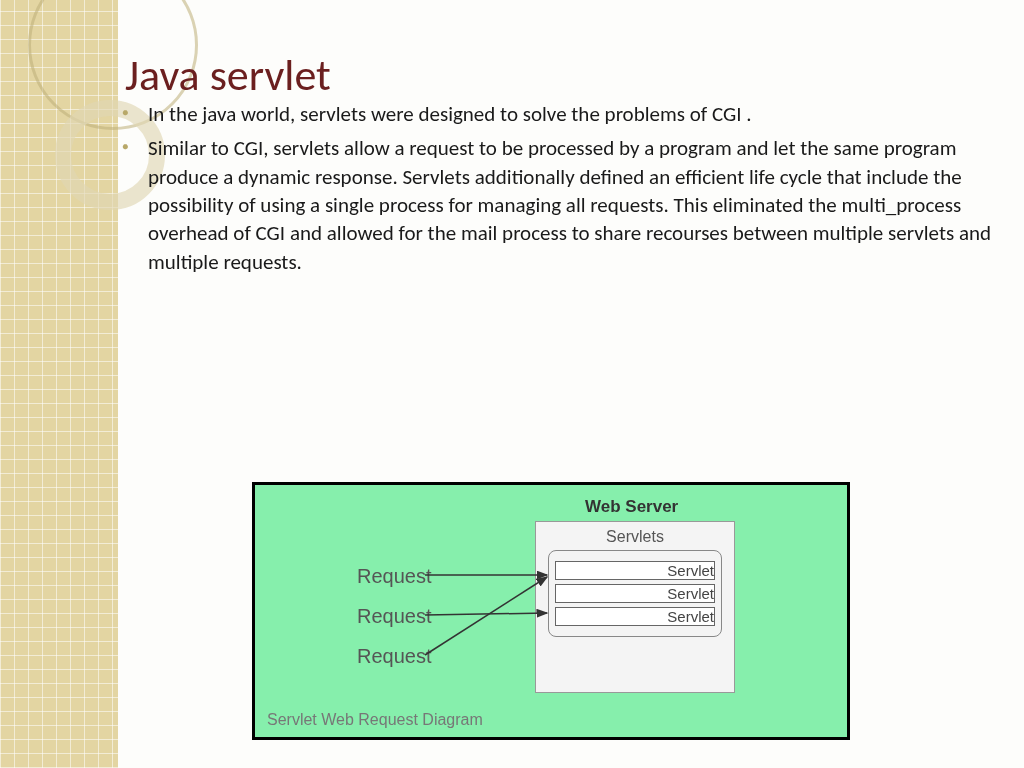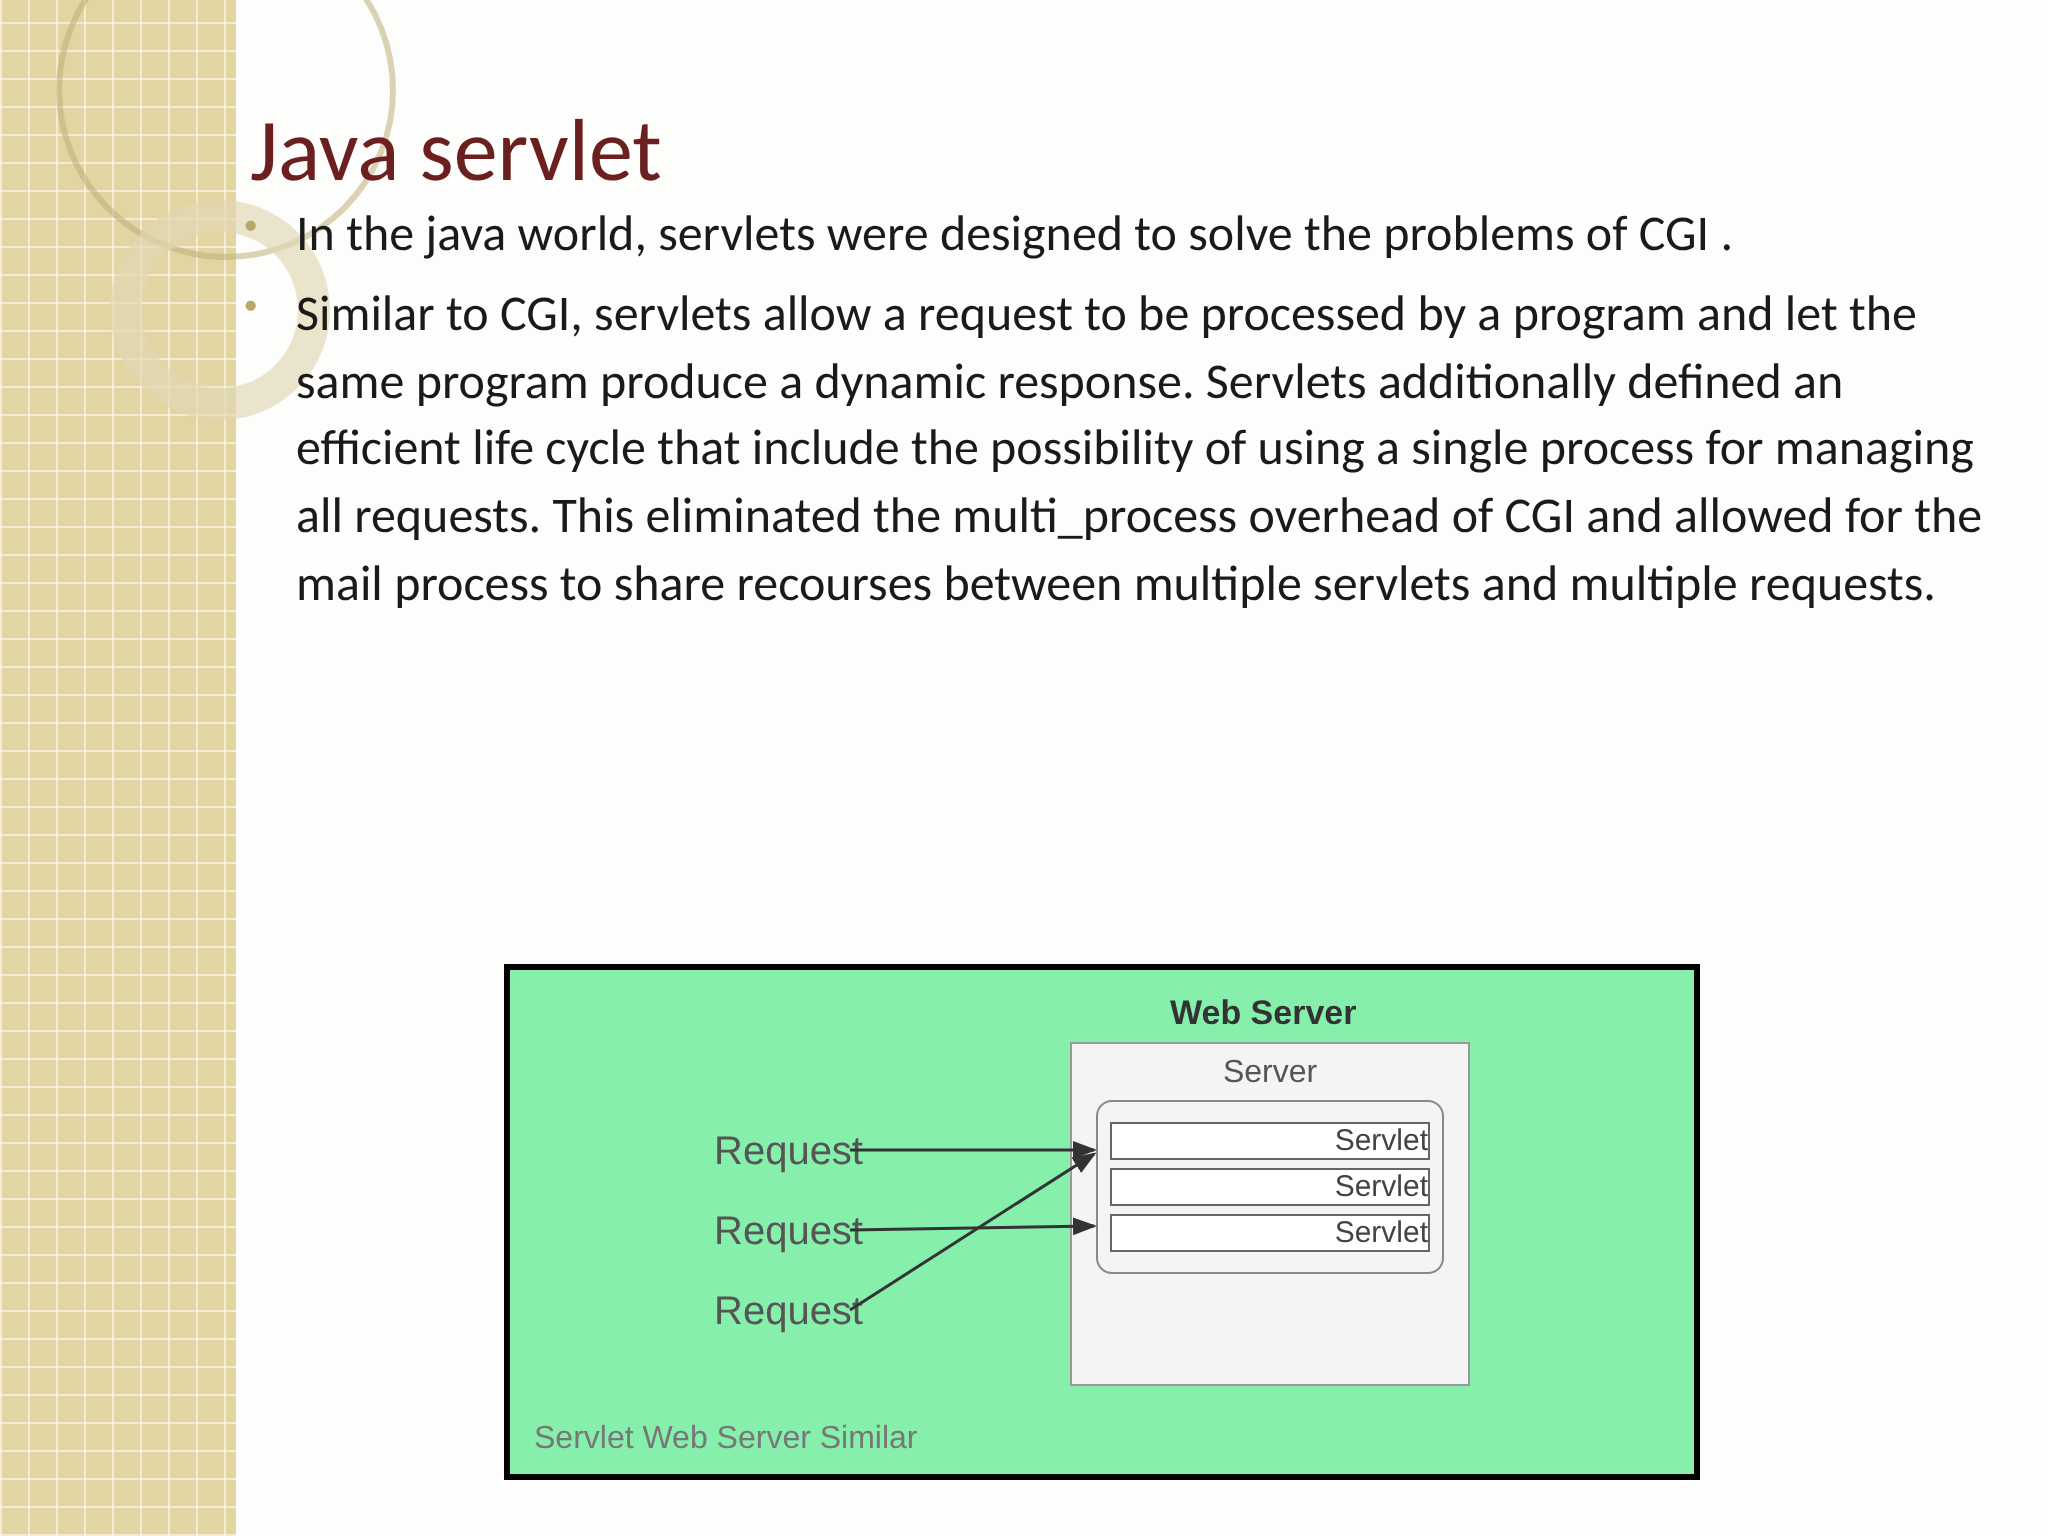--- a/index.html
+++ b/index.html
@@ -43,21 +43,21 @@
     font-size: 44px;
     color: #6b1f1f;
     font-weight: 400;
     margin-top: 20px;
   }
   
   .body {
     position: absolute;
     left: 120px; top: 100px;
     width: 880px;
-    font-size: 25px;
+    font-size: 21px;
     color: #1a1a1a;
     line-height: 1.35;
   }
   .body ul { list-style: none; }
   .body li { position: relative; padding-left: 28px; margin-bottom: 6px; }
   .body li::before {
     content: "●";
     position: absolute;
     left: 2px; top: 6px;
     font-size: 11px;
@@ -146,21 +146,21 @@
     <ul>
       <li>In the java world, servlets were designed to solve the problems of CGI .</li>
       <li>Similar to CGI, servlets allow a request to be processed by a program and let the same program produce a dynamic response. Servlets additionally defined an efficient life cycle that include the possibility of using a single process for managing all requests. This eliminated the multi_process overhead of CGI and allowed for the mail process to share recourses between multiple servlets and multiple requests.</li>
     </ul>
   </div>
 
   <div class="diagram">
     <div class="diagram-title">Web Server</div>
 
     <div class="process-box">
-      <div class="process-label">Server</div>
+      <div class="process-label">Servlets</div>
       <div class="servlet-stack">
         <div class="servlet-box">Servlet</div>
         <div class="servlet-box">Servlet</div>
         <div class="servlet-box">Servlet</div>
       </div>
     </div>
 
     <div class="request-label" style="left:102px; top:80px;">Request</div>
     <div class="request-label" style="left:102px; top:120px;">Request</div>
     <div class="request-label" style="left:102px; top:160px;">Request</div>
@@ -169,16 +169,16 @@
       <defs>
         <marker id="ah" markerWidth="8" markerHeight="8" refX="7" refY="3" orient="auto">
           <path d="M0,0 L8,3 L0,6 Z" fill="#333"></path>
         </marker>
       </defs>
       <line x1="170" y1="90" x2="292" y2="90" stroke="#333" stroke-width="1.5" marker-end="url(#ah)"></line>
       <line x1="170" y1="130" x2="292" y2="128" stroke="#333" stroke-width="1.5" marker-end="url(#ah)"></line>
       <line x1="170" y1="170" x2="292" y2="92" stroke="#333" stroke-width="1.5" marker-end="url(#ah)"></line>
     </svg>
 
-    <div class="caption">Servlet Web Server Similar</div>
+    <div class="caption">Servlet Web Request Diagram</div>
   </div>
 
 </div>
 
 </body></html>

